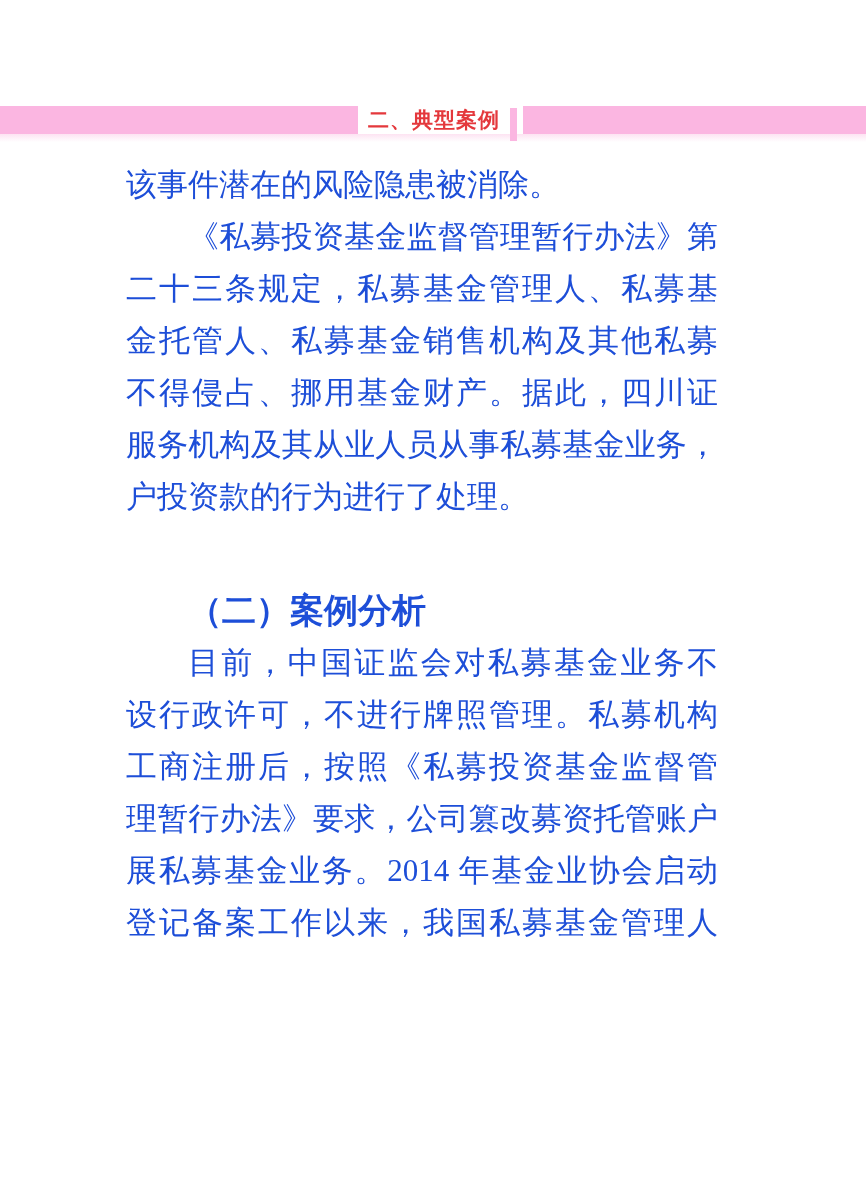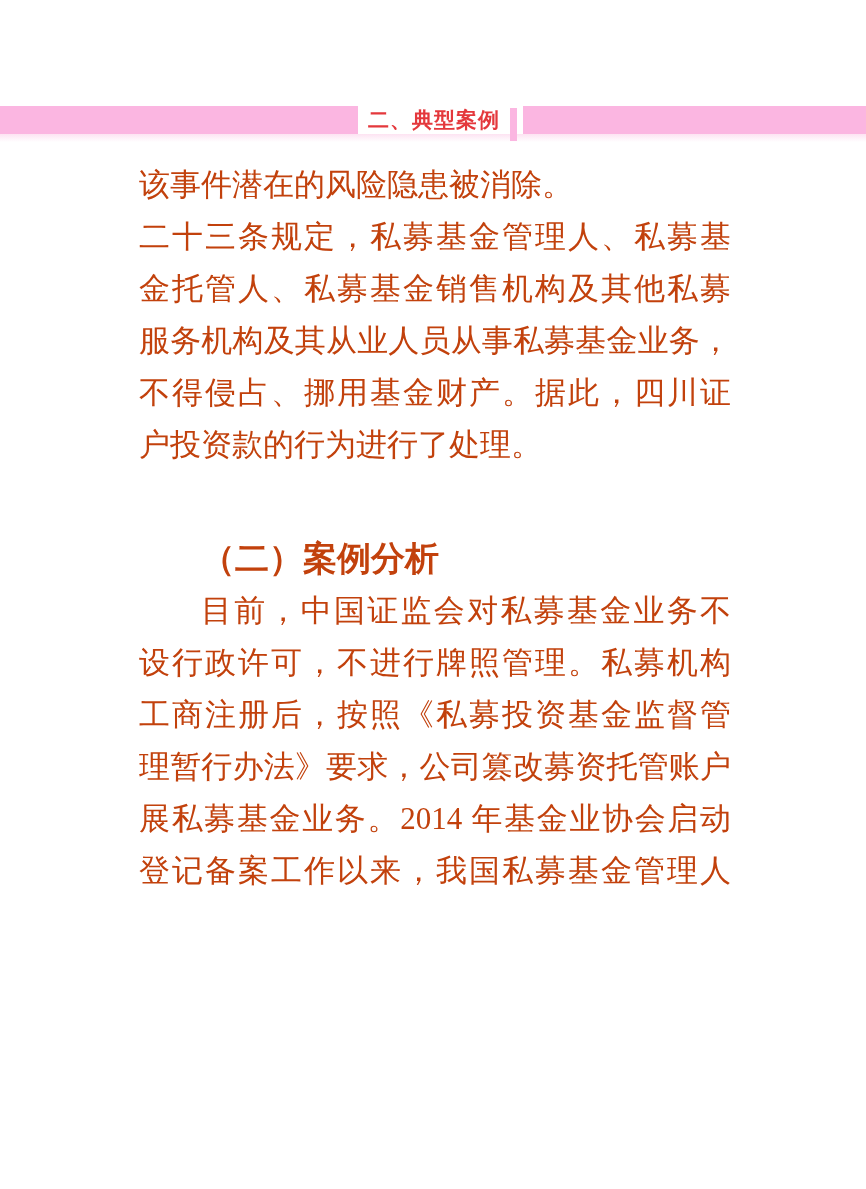--- a/index.html
+++ b/index.html
@@ -54,24 +54,24 @@
     font-weight: bold;
     font-size: 21px;
     letter-spacing: 1px;
     color: var(--title-color, #e4383c);
     background: #ffffff;
   }
 
   
   .text-column {
     position: absolute;
-    left: 139px;
+    left: 126px;
     top: 159px;
     width: 592px;
-    color: #c2410c;
+    color: #1d4ed8;
     font-size: 31px;
     line-height: 52px;
   }
   .text-line {
     text-align: justify;
     text-align-last: justify;
     text-justify: inter-character;
   }
   .text-line.no-fill {
     text-align: left;
@@ -103,24 +103,25 @@
 <div class="page">
 
   <div class="band band-left"></div>
   <div class="band band-right"></div>
   <div class="band-glow"></div>
   <div class="chapter-title">二、典型案例</div>
   <div class="accent-bar"></div>
 
   <div class="text-column" id="text-column">
       <div class="text-line no-fill">该事件潜在的风险隐患被消除。</div>
+      <div class="text-line indent">《私募投资基金监督管理暂行办法》第</div>
       <div class="text-line">二十三条规定，私募基金管理人、私募基</div>
       <div class="text-line">金托管人、私募基金销售机构及其他私募</div>
+      <div class="text-line">不得侵占、挪用基金财产。据此，四川证</div>
       <div class="text-line">服务机构及其从业人员从事私募基金业务，</div>
-      <div class="text-line">不得侵占、挪用基金财产。据此，四川证</div>
       <div class="text-line no-fill">户投资款的行为进行了处理。</div>
       <div class="text-line heading indent no-fill">（二）案例分析</div>
       <div class="text-line indent">目前，中国证监会对私募基金业务不</div>
       <div class="text-line">设行政许可，不进行牌照管理。私募机构</div>
       <div class="text-line">工商注册后，按照《私募投资基金监督管</div>
       <div class="text-line">理暂行办法》要求，公司篡改募资托管账户</div>
       <div class="text-line">展私募基金业务。2014 年基金业协会启动</div>
       <div class="text-line">登记备案工作以来，我国私募基金管理人</div>
     </div>
 

